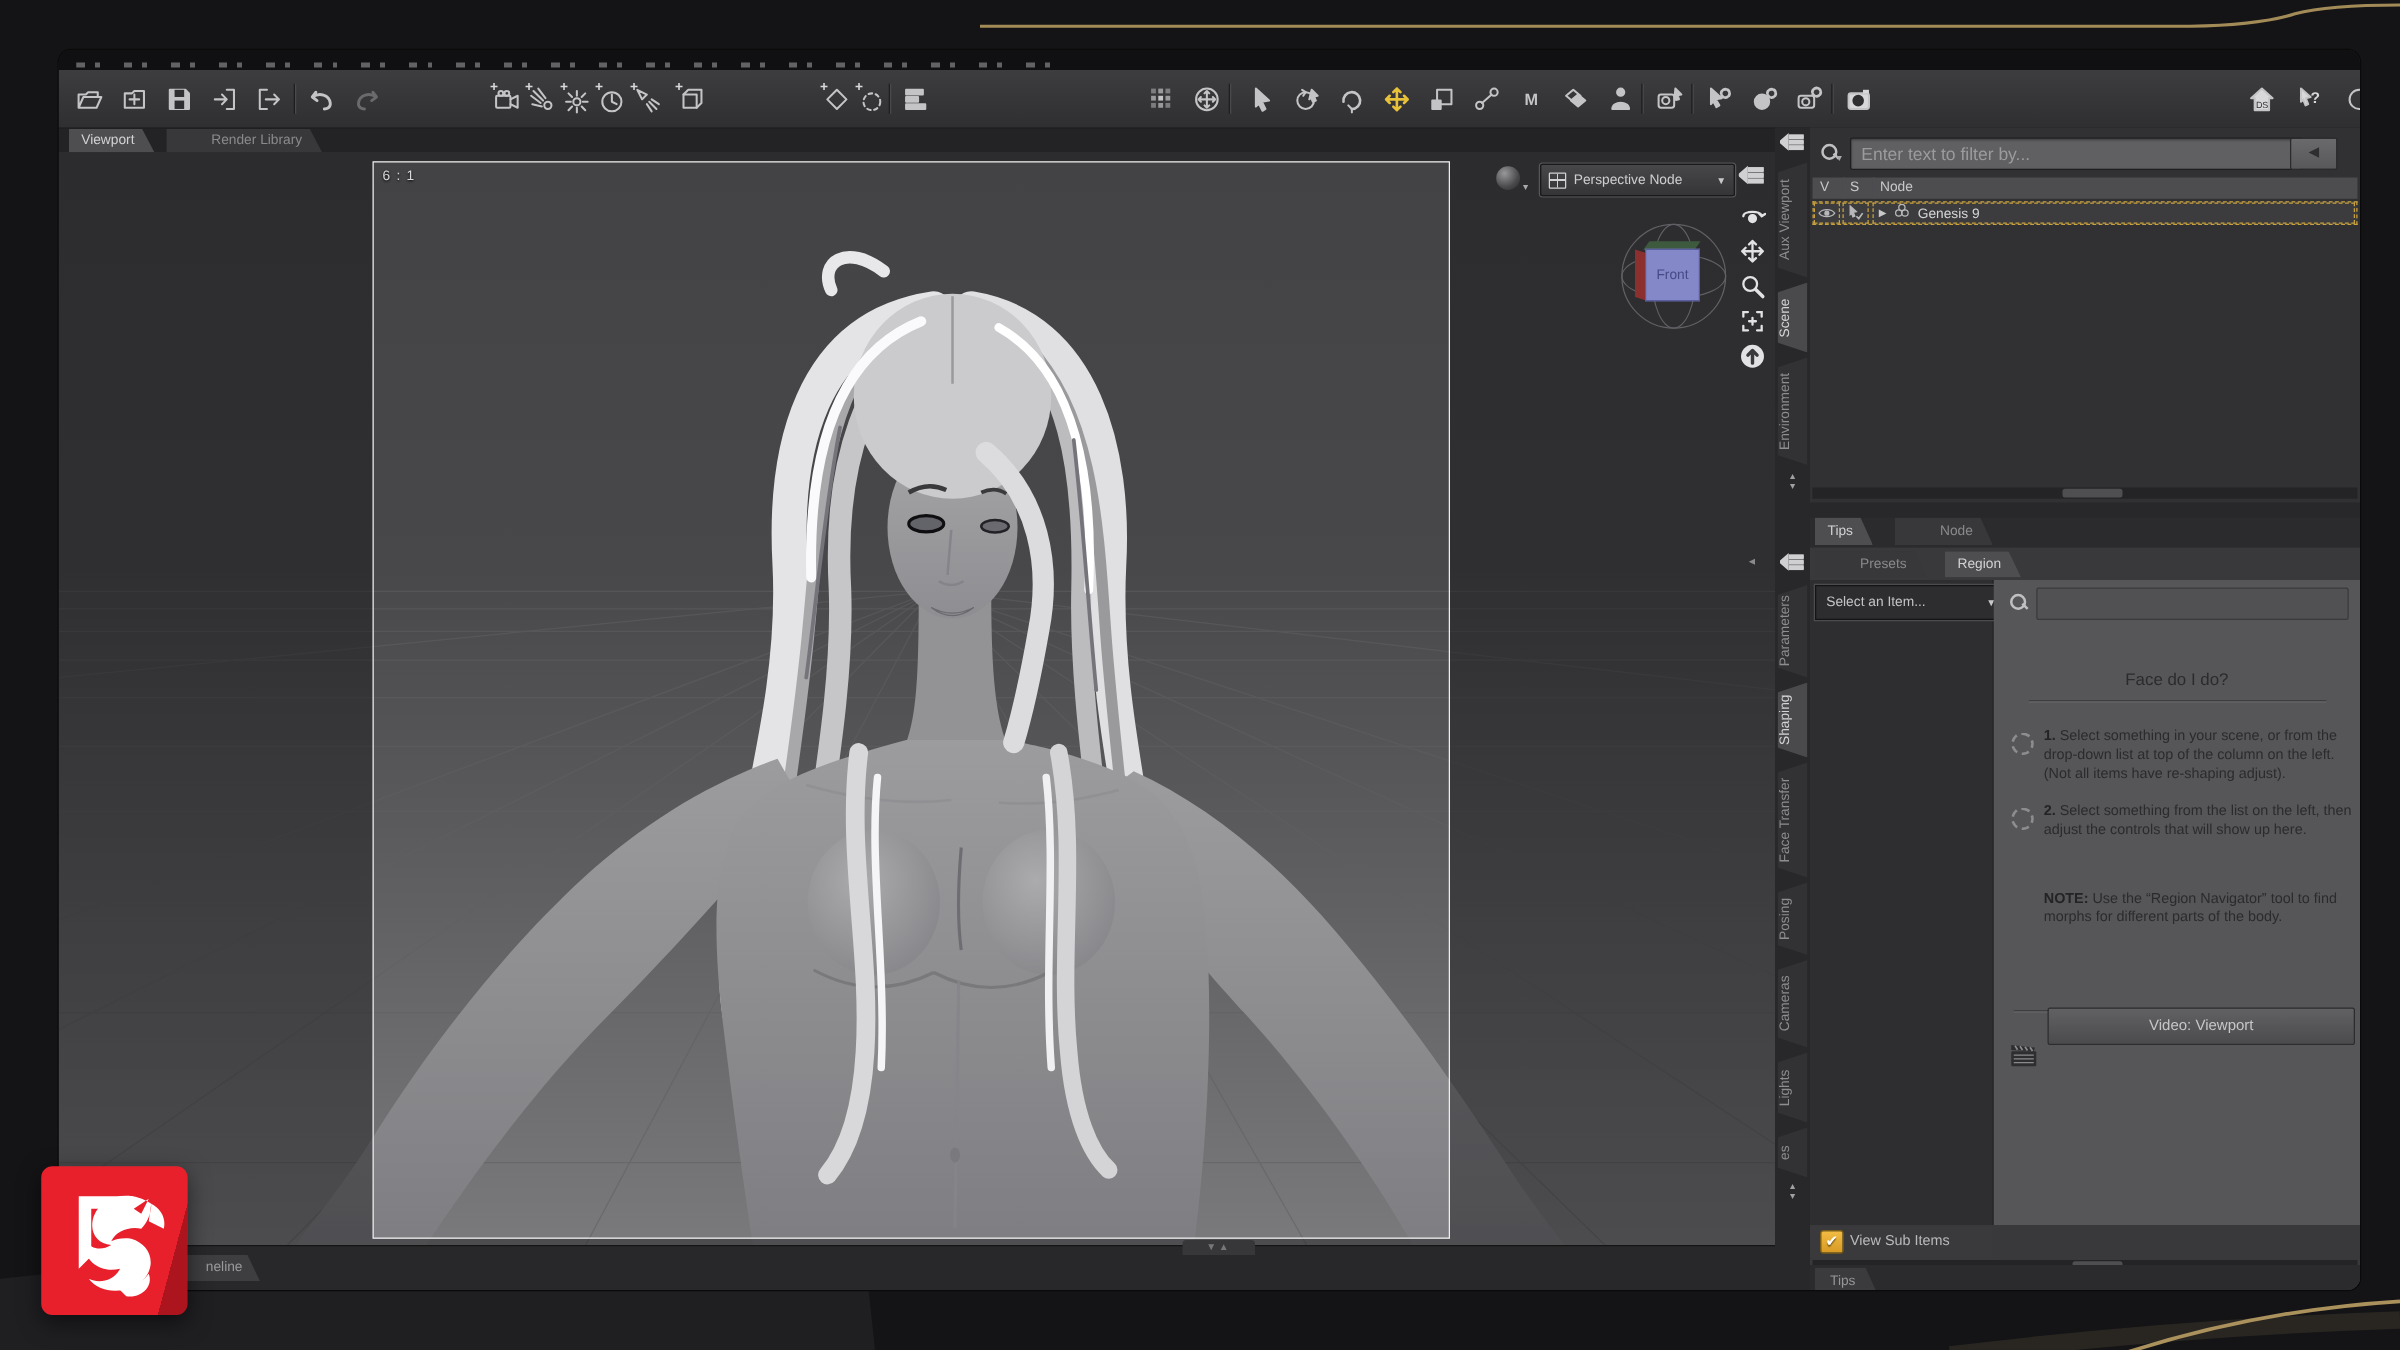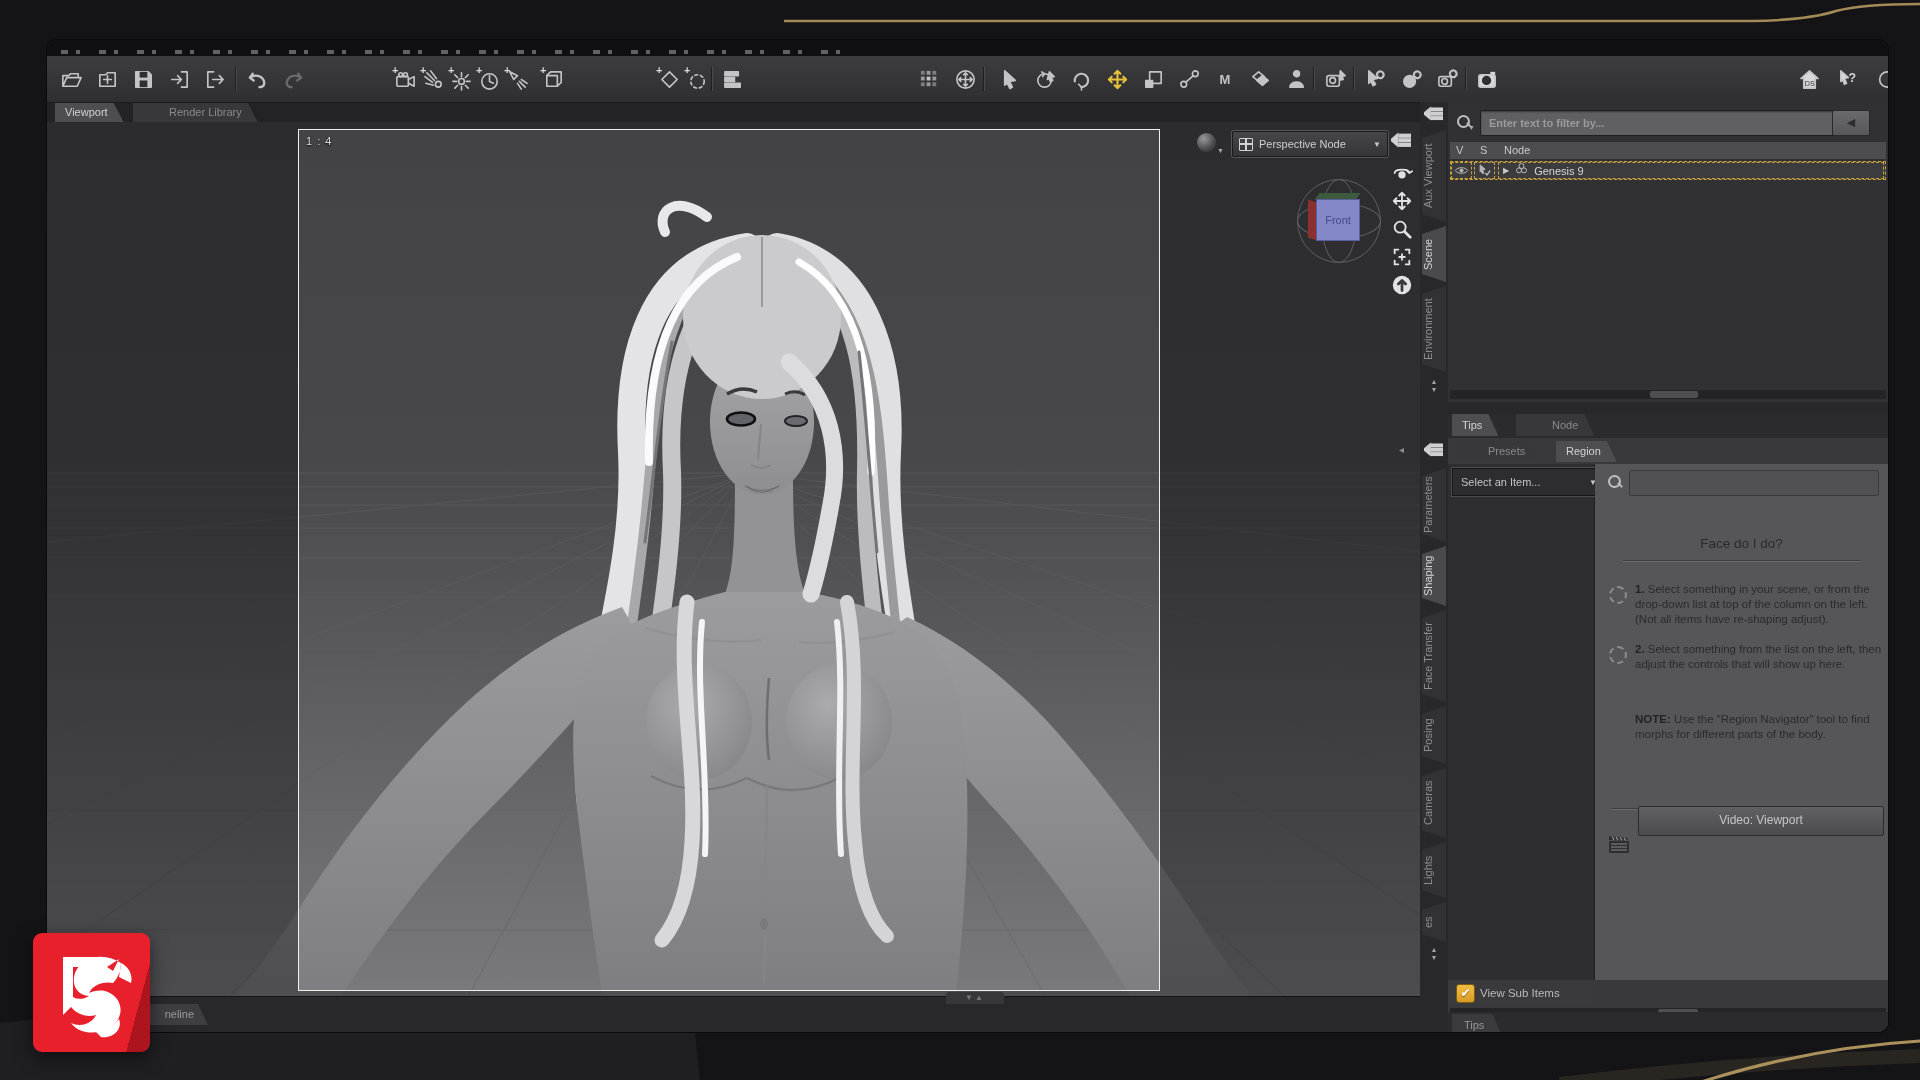--- a/index.html
+++ b/index.html
@@ -68,21 +68,21 @@
   
   #dock{position:absolute;left:1373px;top:62px;width:468px;height:930px;background:#28282a;}
   .vstrip-tab{position:absolute;left:2px;width:24px;writing-mode:vertical-rl;transform:rotate(180deg);
     text-align:center;font-size:11px;clip-path:polygon(0 0,0 100%,100% calc(100% - 8px),100% 8px);}
   .vstrip-tab.on{background:#4a4a4d;color:#d4d4d6;}
   .vstrip-tab.off{background:#323235;color:#8e8e90;}
   .strip-arrows{position:absolute;left:6px;width:16px;color:#a0a0a2;font-size:7px;line-height:8px;text-align:center;}
   .panel{position:absolute;left:28px;width:440px;background:#313133;}
   
   #filter-input{position:absolute;left:32px;top:8px;width:344px;height:24px;background:#606063;border:1px solid #1e1e20;
-    border-radius:2px;color:#d8d8da;font-size:11px;padding:0 8px;box-shadow:inset 0 1px 2px #3a3a3c;font-weight:bold;}
+    border-radius:2px;color:#d8d8da;font-size:14px;padding:0 8px;box-shadow:inset 0 1px 2px #3a3a3c;}
   #filter-input::placeholder{color:#9b9b9d;}
   #filter-btn{position:absolute;left:384px;top:8px;width:36px;height:24px;background:linear-gradient(#6a6a6d,#58585a);
     border:1px solid #2a2a2c;border-radius:2px;color:#2e2e30;font-size:11px;text-align:center;line-height:23px;}
   .mag{display:inline-block;width:16px;height:16px;position:relative;}
   .mag:before{content:"";position:absolute;left:1px;top:1px;width:9px;height:9px;border:2px solid #c0c0c2;border-radius:50%;}
   .mag:after{content:"";position:absolute;left:10px;top:10px;width:6px;height:2px;background:#c0c0c2;transform:rotate(45deg);}
   .hdr-cell{position:absolute;top:40px;height:17px;background:#4d4d50;color:#c8c8ca;font-size:11px;
     line-height:17px;padding-left:6px;}
   #scene-row{position:absolute;left:2px;top:59px;width:436px;height:19px;background:#3c3c3e;
     border:1px dashed #c9a23e;box-sizing:border-box;}
@@ -455,21 +455,21 @@
           <path d="M800,480 C815,560 800,640 808,720 C812,770 825,800 840,814" stroke="#d4d4d6" stroke-width="14"></path>
           <path d="M655,500 C648,570 662,650 658,732" stroke="#f5f5f7" stroke-width="6"></path>
           <path d="M790,500 C798,570 788,650 794,732" stroke="#f0f0f2" stroke-width="6"></path>
           <path d="M625,220 C612,290 606,360 598,420" stroke="#74747a" stroke-width="3"></path>
           <path d="M812,230 C820,300 824,370 830,430" stroke="#74747a" stroke-width="3"></path>
         </g>
       </g>
     </svg>
     
     <div id="aspect-frame"></div>
-    <div id="aspect-label">1 : 4</div>
+    <div id="aspect-label">6 : 1</div>
 
     
     <div id="ds-ball" class="vp-ov abs">
         <span class="caret">▼</span>
       </div>
     <div id="view-dd" class="vp-ov">
       <span class="winicon"></span>
       <span>Perspective Node</span>
       <span class="caret">▼</span>
     </div>

